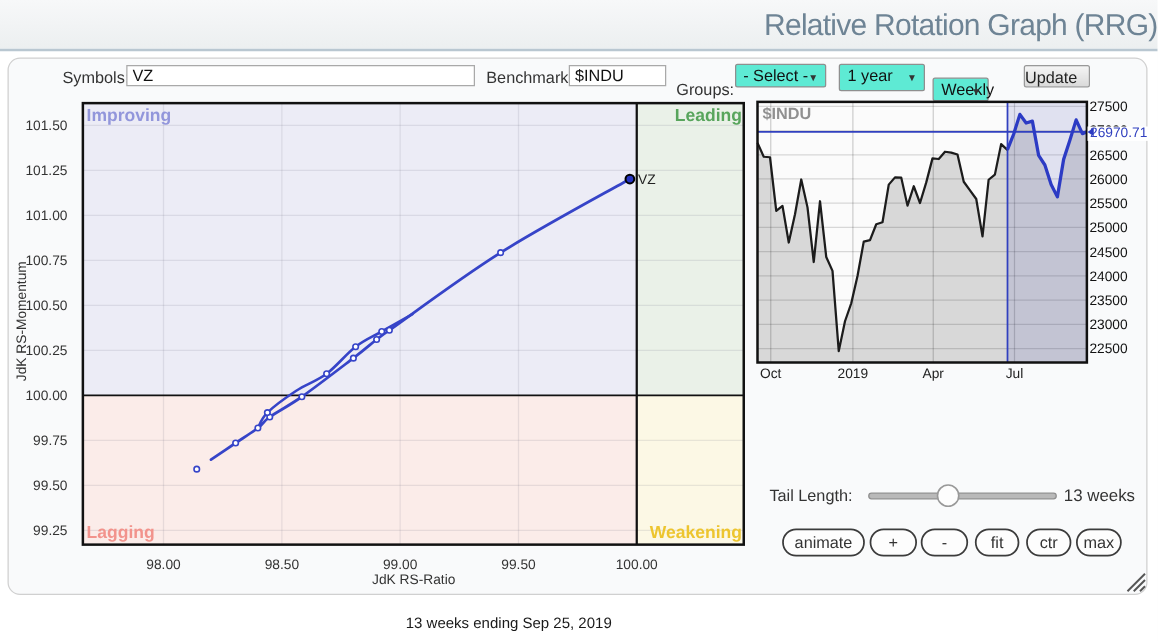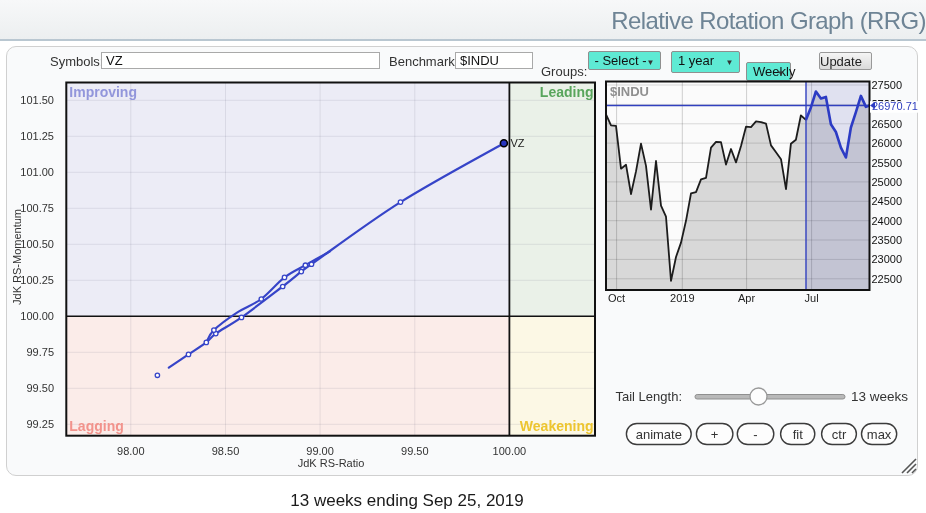--- a/index.html
+++ b/index.html
@@ -5,21 +5,21 @@
 * { margin:0; padding:0; box-sizing:border-box; }
 html,body { width:926px; height:513px; background:#fff; font-family:"Liberation Sans", sans-serif; overflow:hidden; }
 #hdr { position:absolute; left:0; top:0; width:926px; height:41px; background:linear-gradient(#f7f8f9,#eceff0); border-bottom:2px solid #b9c7d1; }
 #hdr h1 { text-align:right; font-size:24px; font-weight:normal; color:#6e8495; line-height:41px; letter-spacing:-0.6px; }
 #panel { position:absolute; left:6px; top:46px; width:912px; height:430px; background:#f9fafb; border:1px solid #d0d0d0; border-radius:10px; }
 .lab { position:absolute; font-size:13px; color:#333; }
 .inp { position:absolute; border:1px solid #a9a9a9; background:#fff; font-size:13px; color:#111; font-family:"Liberation Sans",sans-serif; padding:0 0 0 4px; }
 .sel { position:absolute; border:1px solid #8f8f8f; background:#5eead4; font-size:13px; color:#111; line-height:17px; padding-left:6px; border-radius:2px; }
 .sel span.ar { position:absolute; right:5px; top:2px; font-size:8px; color:#333; }
 #upd { position:absolute; left:819px; top:51.5px; width:53px; height:18.5px; background:linear-gradient(#f5f5f5,#dadada); border:1px solid #999; border-radius:2px; font-size:13px; color:#222; text-align:left; line-height:17px; }
-#ftr { position:absolute; left:0; top:491px; width:814px; text-align:center; font-size:17px; color:#1a1a1a; }
+#ftr { position:absolute; left:0; top:491px; width:814px; text-align:center; font-size:12px; color:#1a1a1a; }
 svg { position:absolute; left:0; top:0; }
 </style>
 </head>
 <body>
 <div id="hdr">
     <h1>Relative Rotation Graph (RRG)</h1>
   </div>
 <div id="panel"></div>
 <div class="lab" style="left:50px; top:54px;">Symbols:</div>
 <input class="inp" style="left: 101px; top: 52px; width: 279px; height: 17px;" value="VZ" readonly="">

